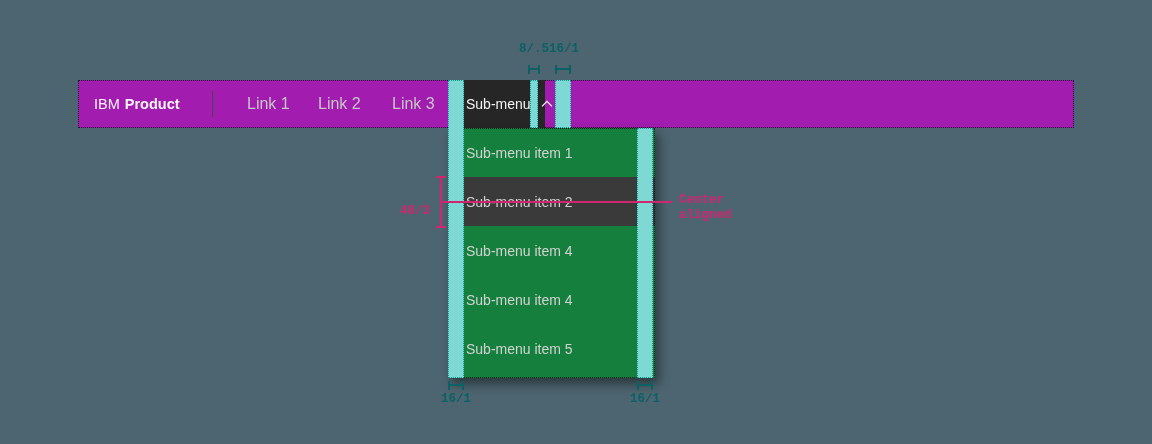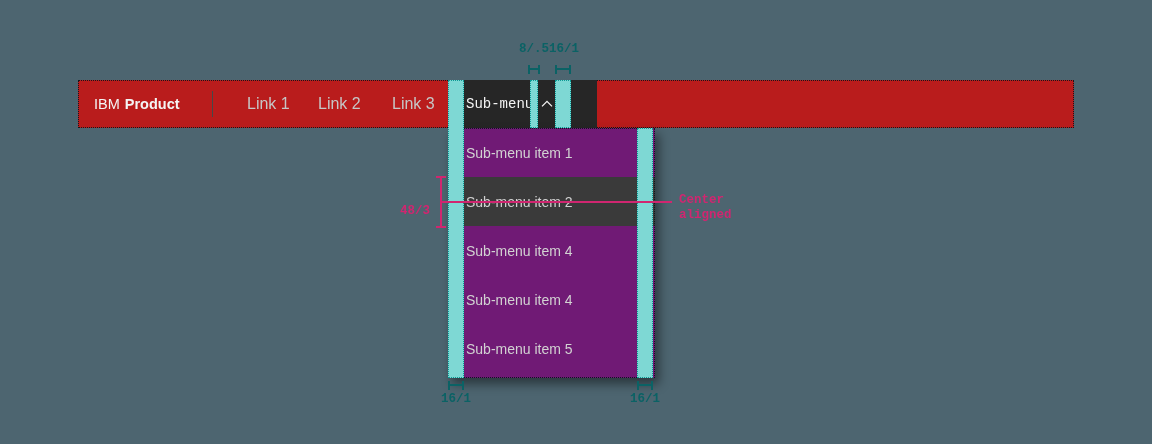--- a/index.html
+++ b/index.html
@@ -1,38 +1,38 @@
 <!DOCTYPE html>
 <html><head>
 <meta charset="utf-8">
 <style>
   * { margin:0; padding:0; box-sizing:border-box; }
   body { font-family:"Liberation Sans", sans-serif; }
   .canvas { position:relative; width:1152px; height:444px; background:#4d6570; overflow:hidden; }
 
   
   .hdr { position:absolute; left:78px; top:80px; width:996px; height:48px;
-         background:#b91c1c; outline:1px dotted rgba(6,22,27,.9); outline-offset:-1px; z-index:1; }
+         background:#a21caf; outline:1px dotted rgba(6,22,27,.9); outline-offset:-1px; z-index:1; }
   .brand { position:absolute; left:16px; top:0; height:48px; display:flex; align-items:center;
            gap:5px; color:#f4f4f4; font-size:14.5px; }
   .brand .bold { font-weight:700; }
   .hdr-divider { position:absolute; left:134px; top:11px; width:1px; height:26px; background:#474747; }
   .navlink { position:absolute; top:0; height:48px; display:flex; align-items:center;
              color:#c6c6c6; font-size:16px; cursor:pointer; }
   .nl1 { left:169px; } .nl2 { left:240px; } .nl3 { left:314px; }
 
   
-  .trigger { position:absolute; left:370px; top:0; width:149px; height:48px; background:#262626; cursor:pointer;font-family:Liberation Mono, monospace; }
+  .trigger { position:absolute; left:370px; top:0; width:97px; height:48px; background:#262626; cursor:pointer; }
   .trigger-label { position:absolute; left:18px; top:0; height:48px; display:flex; align-items:center;
                    color:#f4f4f4; font-size:14px; }
   .chev { position:absolute; left:90px; top:0; width:17px; height:48px;
           display:flex; align-items:center; justify-content:center; }
 
   
-  .menu { position:absolute; left:448px; top:128px; width:207px; height:250px; background:#701a75;
+  .menu { position:absolute; left:448px; top:128px; width:207px; height:250px; background:#15803d;
           outline:1px dotted rgba(6,22,27,.9); outline-offset:-1px;
           box-shadow:4px 6px 10px rgba(0,0,0,.45); z-index:2; }
   .menu-item { height:49px; display:flex; align-items:center; padding-left:18px;
                color:#d2d2d2; font-size:14px; cursor:pointer; }
   .menu-item.hl { background:#3a3a3a; }
 
   
   .spacer { position:absolute; background:#7ed8d4; border:1px dotted #0c9a94; z-index:3; }
   .spA { left:448px; top:80px;  width:16px; height:298px; }
   .spB { left:530px; top:80px;  width:8px;  height:48px; }

